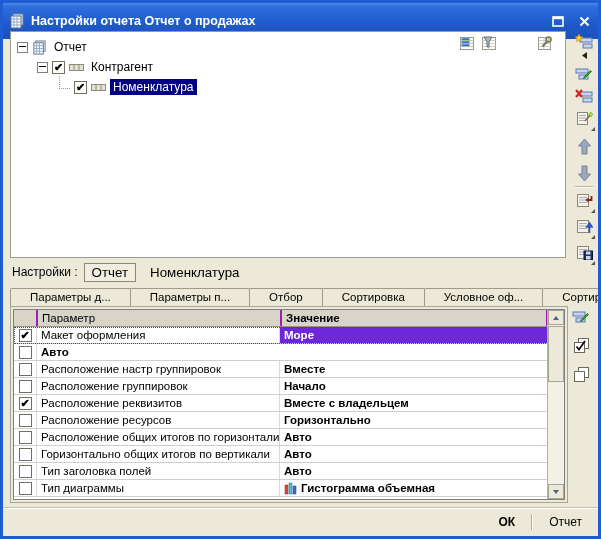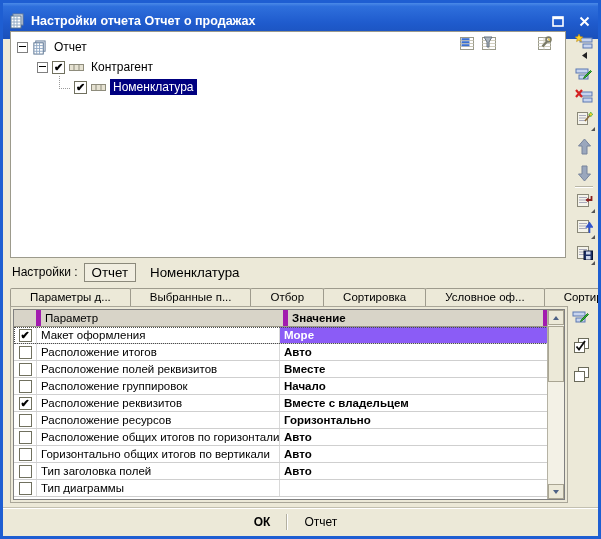--- a/index.html
+++ b/index.html
@@ -46,44 +46,44 @@
   .tab{height:17px;line-height:17px;padding:0 19px;background:#ece9d8;border:1px solid #9e9b8d;
     border-bottom:none;border-radius:2px 2px 0 0;margin-right:-1px;white-space:nowrap;}
   .tab.active{height:21px;line-height:20px;background:#f4f2e8;position:relative;z-index:3;}
   
   .gframe{position:absolute;left:7px;top:303px;width:558px;height:197px;box-sizing:border-box;
     border:1px solid #a9a698;background:#ece9d8;padding:2px;z-index:2;}
   .tbl{position:relative;height:100%;box-sizing:border-box;border:1px solid #808080;background:#fff;
     overflow:hidden;font-size:11.5px;}
   .thead,.trow{display:flex;height:17px;align-items:stretch;width:calc(100% - 16px);}
   .thead{background:#d8d4c8;border-bottom:1px solid #989586;box-sizing:border-box;}
-  .thead .cell{border-right:5px solid #a21caf;display:flex;align-items:center;padding-left:4px;}
+  .thead .cell{border-right:2px solid #a21caf;display:flex;align-items:center;padding-left:4px;}
   .trow{border-bottom:1px solid #cfcfcf;box-sizing:border-box;background:#fff;}
   .trow .cell{border-right:1px solid #d9d9d9;display:flex;align-items:center;padding-left:4px;
     white-space:nowrap;overflow:hidden;}
   .c-cb{flex:0 0 22px;justify-content:center;padding-left:0 !important;}
   .c-param{flex:0 0 238px;}
   .c-val{flex:1;font-weight:bold;}
   .trow.current{outline:1px dotted #4c4c4c;outline-offset:-1px;}
-  .trow.current .c-val{background:#8b5cf6;color:#fff;border-right-color:#000080;}
+  .trow.current .c-val{background:#6d28d9;color:#fff;border-right-color:#000080;}
   .trow.clip{height:4px;border-bottom:none;}
   .val-ico{margin-right:4px;flex:0 0 auto;display:flex;}
   
   .vscroll{position:absolute;right:0;top:0;bottom:0;width:16px;background:#f3f1e6;
     border-left:1px solid #b5b2a4;display:flex;flex-direction:column;}
   .sbtn{height:15px;background:#ece9d8;border:1px solid #a9a593;box-sizing:border-box;
     display:flex;align-items:center;justify-content:center;}
   .sthumb{height:56px;background:#ece9d8;border:1px solid #a9a593;box-sizing:border-box;margin-top:1px;}
   .schev{width:0;height:0;border-left:3px solid transparent;border-right:3px solid transparent;}
   .schev.up{border-bottom:4px solid #4d6185;}
   .schev.dn{border-top:4px solid #4d6185;}
   
   .footer{position:absolute;left:0;right:0;bottom:0;height:29px;background:#ece9d8;
     border-top:1px solid #c3c0b0;box-shadow:inset 0 1px 0 #fff;
-    display:flex;align-items:center;justify-content:center;gap:10px;padding-right:10px;box-sizing:border-box;}
+    display:flex;align-items:center;justify-content:flex-end;gap:10px;padding-right:10px;box-sizing:border-box;}
   .foot-btn{padding:2px 6px;background:transparent;border:none;font-size:12px;font-family:inherit;}
   .foot-btn.ok{font-weight:bold;}
   .foot-sep{width:1px;height:16px;background:#b3b0a0;border-right:1px solid #fff;}
   svg{display:block;}
 </style>
 </head>
 <body>
 
 <div class="window">
 
@@ -256,21 +256,21 @@
   </div>
 
   <div class="settings-bar">
     <span>Настройки :</span>
     <button class="btn-page">Отчет</button>
     <button class="btn-page flat">Номенклатура</button>
   </div>
 
   <div class="tabs">
     <span class="tab">Параметры д...</span>
-    <span class="tab">Выбранные п...</span>
+    <span class="tab">Параметры п...</span>
     <span class="tab">Отбор</span>
     <span class="tab">Сортировка</span>
     <span class="tab">Условное оф...</span>
     <span class="tab">Сортировка...</span>
     <span class="tab active">Другие настр...</span>
   </div>
 
   <div class="gframe">
     <div class="tbl">
       <div class="thead">
@@ -283,28 +283,27 @@
         <div class="cell c-cb">
             <span class="cb">✔</span>
           </div>
         <div class="cell c-param">Макет оформления</div>
         <div class="cell c-val">Море</div>
       </div>
       <div class="trow">
         <div class="cell c-cb">
             <span class="cb"></span>
           </div>
-        <div class="cell c-param">Расположение итогов</div>
         <div class="cell c-val">Авто</div>
       </div>
       <div class="trow">
         <div class="cell c-cb">
             <span class="cb"></span>
           </div>
-        <div class="cell c-param">Расположение полей реквизитов</div>
+        <div class="cell c-param">Расположение настр группировок</div>
         <div class="cell c-val">Вместе</div>
       </div>
       <div class="trow">
         <div class="cell c-cb">
             <span class="cb"></span>
           </div>
         <div class="cell c-param">Расположение группировок</div>
         <div class="cell c-val">Начало</div>
       </div>
       <div class="trow">
@@ -340,20 +339,30 @@
             <span class="cb"></span>
           </div>
         <div class="cell c-param">Тип заголовка полей</div>
         <div class="cell c-val">Авто</div>
       </div>
       <div class="trow">
         <div class="cell c-cb">
             <span class="cb"></span>
           </div>
         <div class="cell c-param">Тип диаграммы</div>
+        <div class="cell c-val">
+          <span class="val-ico">
+            <svg width="13" height="13" viewBox="0 0 13 13">
+              <rect x="1" y="3" width="3" height="9" fill="#e04848" stroke="#902020" stroke-width="0.5"></rect>
+              <rect x="5" y="1" width="3" height="11" fill="#49c0cc" stroke="#1f7e8a" stroke-width="0.5"></rect>
+              <rect x="9" y="4" width="3" height="8" fill="#4a66d8" stroke="#22388e" stroke-width="0.5"></rect>
+            </svg>
+          </span>
+          <span>Гистограмма объемная</span>
+        </div>
       </div>
       <div class="trow clip"></div>
 
       <div class="vscroll">
         <div class="sbtn">
             <span class="schev up"></span>
           </div>
         <div class="sthumb"></div>
         <div style="flex:1"></div>
         <div class="sbtn">

